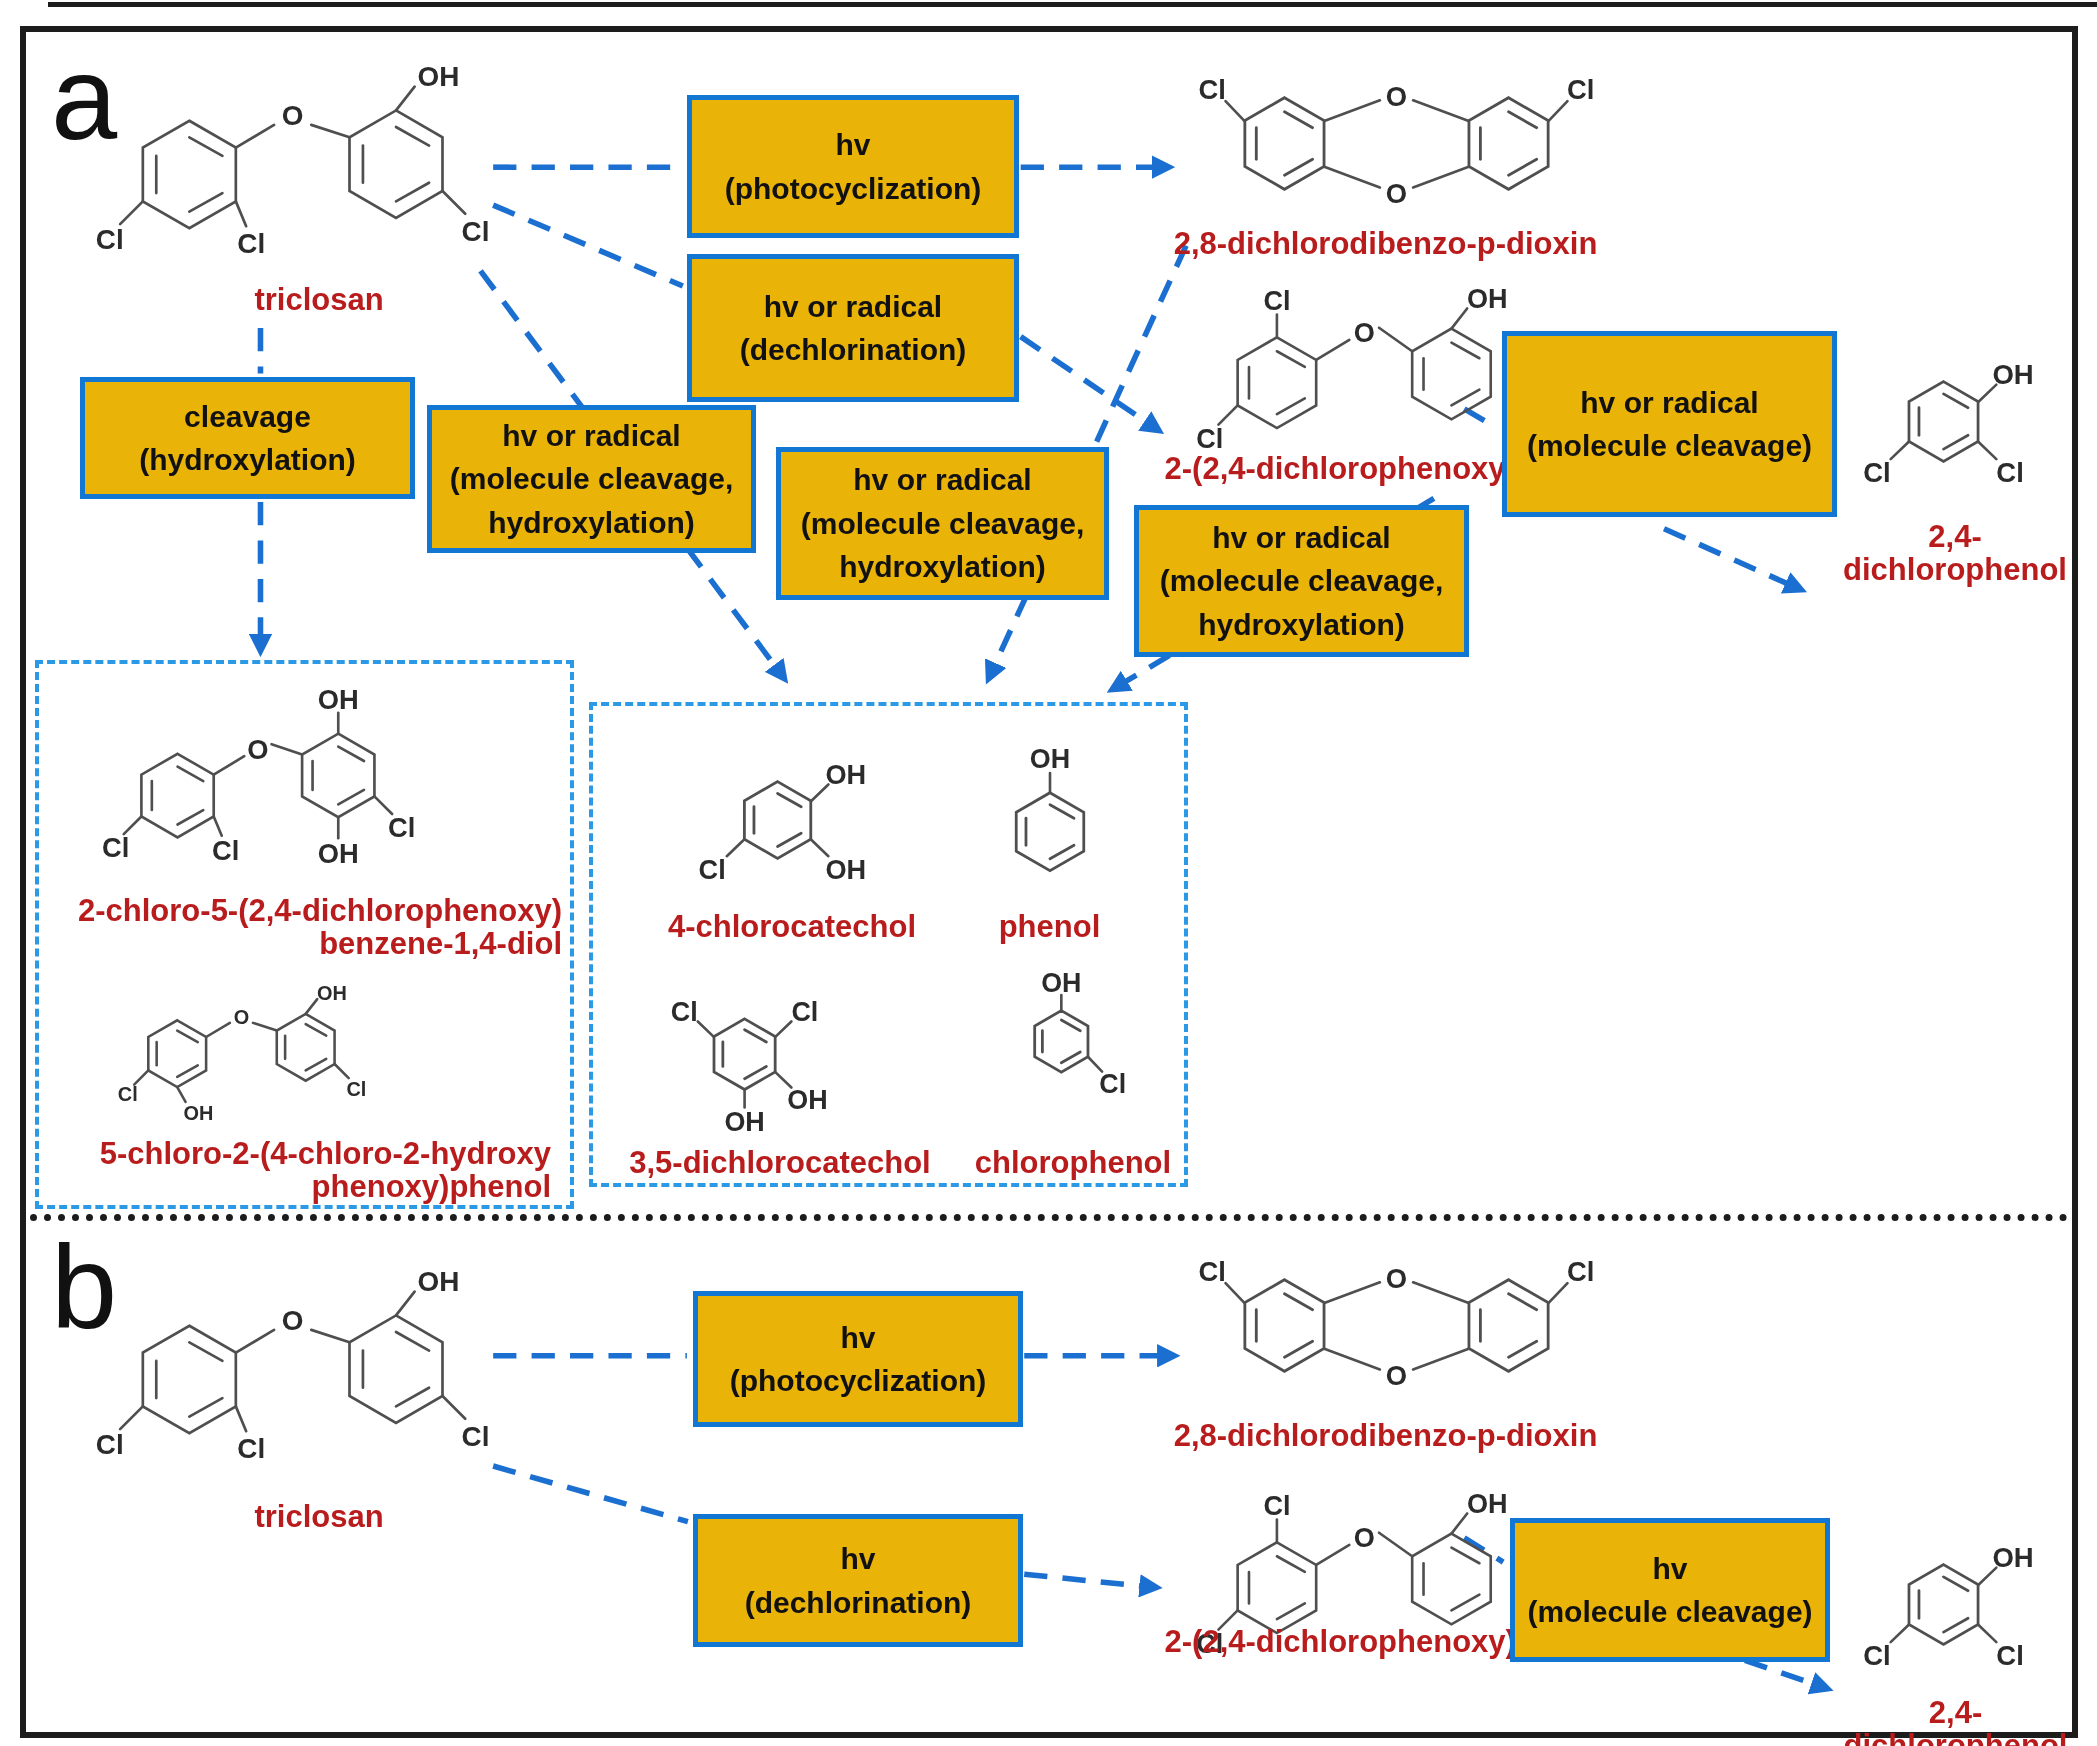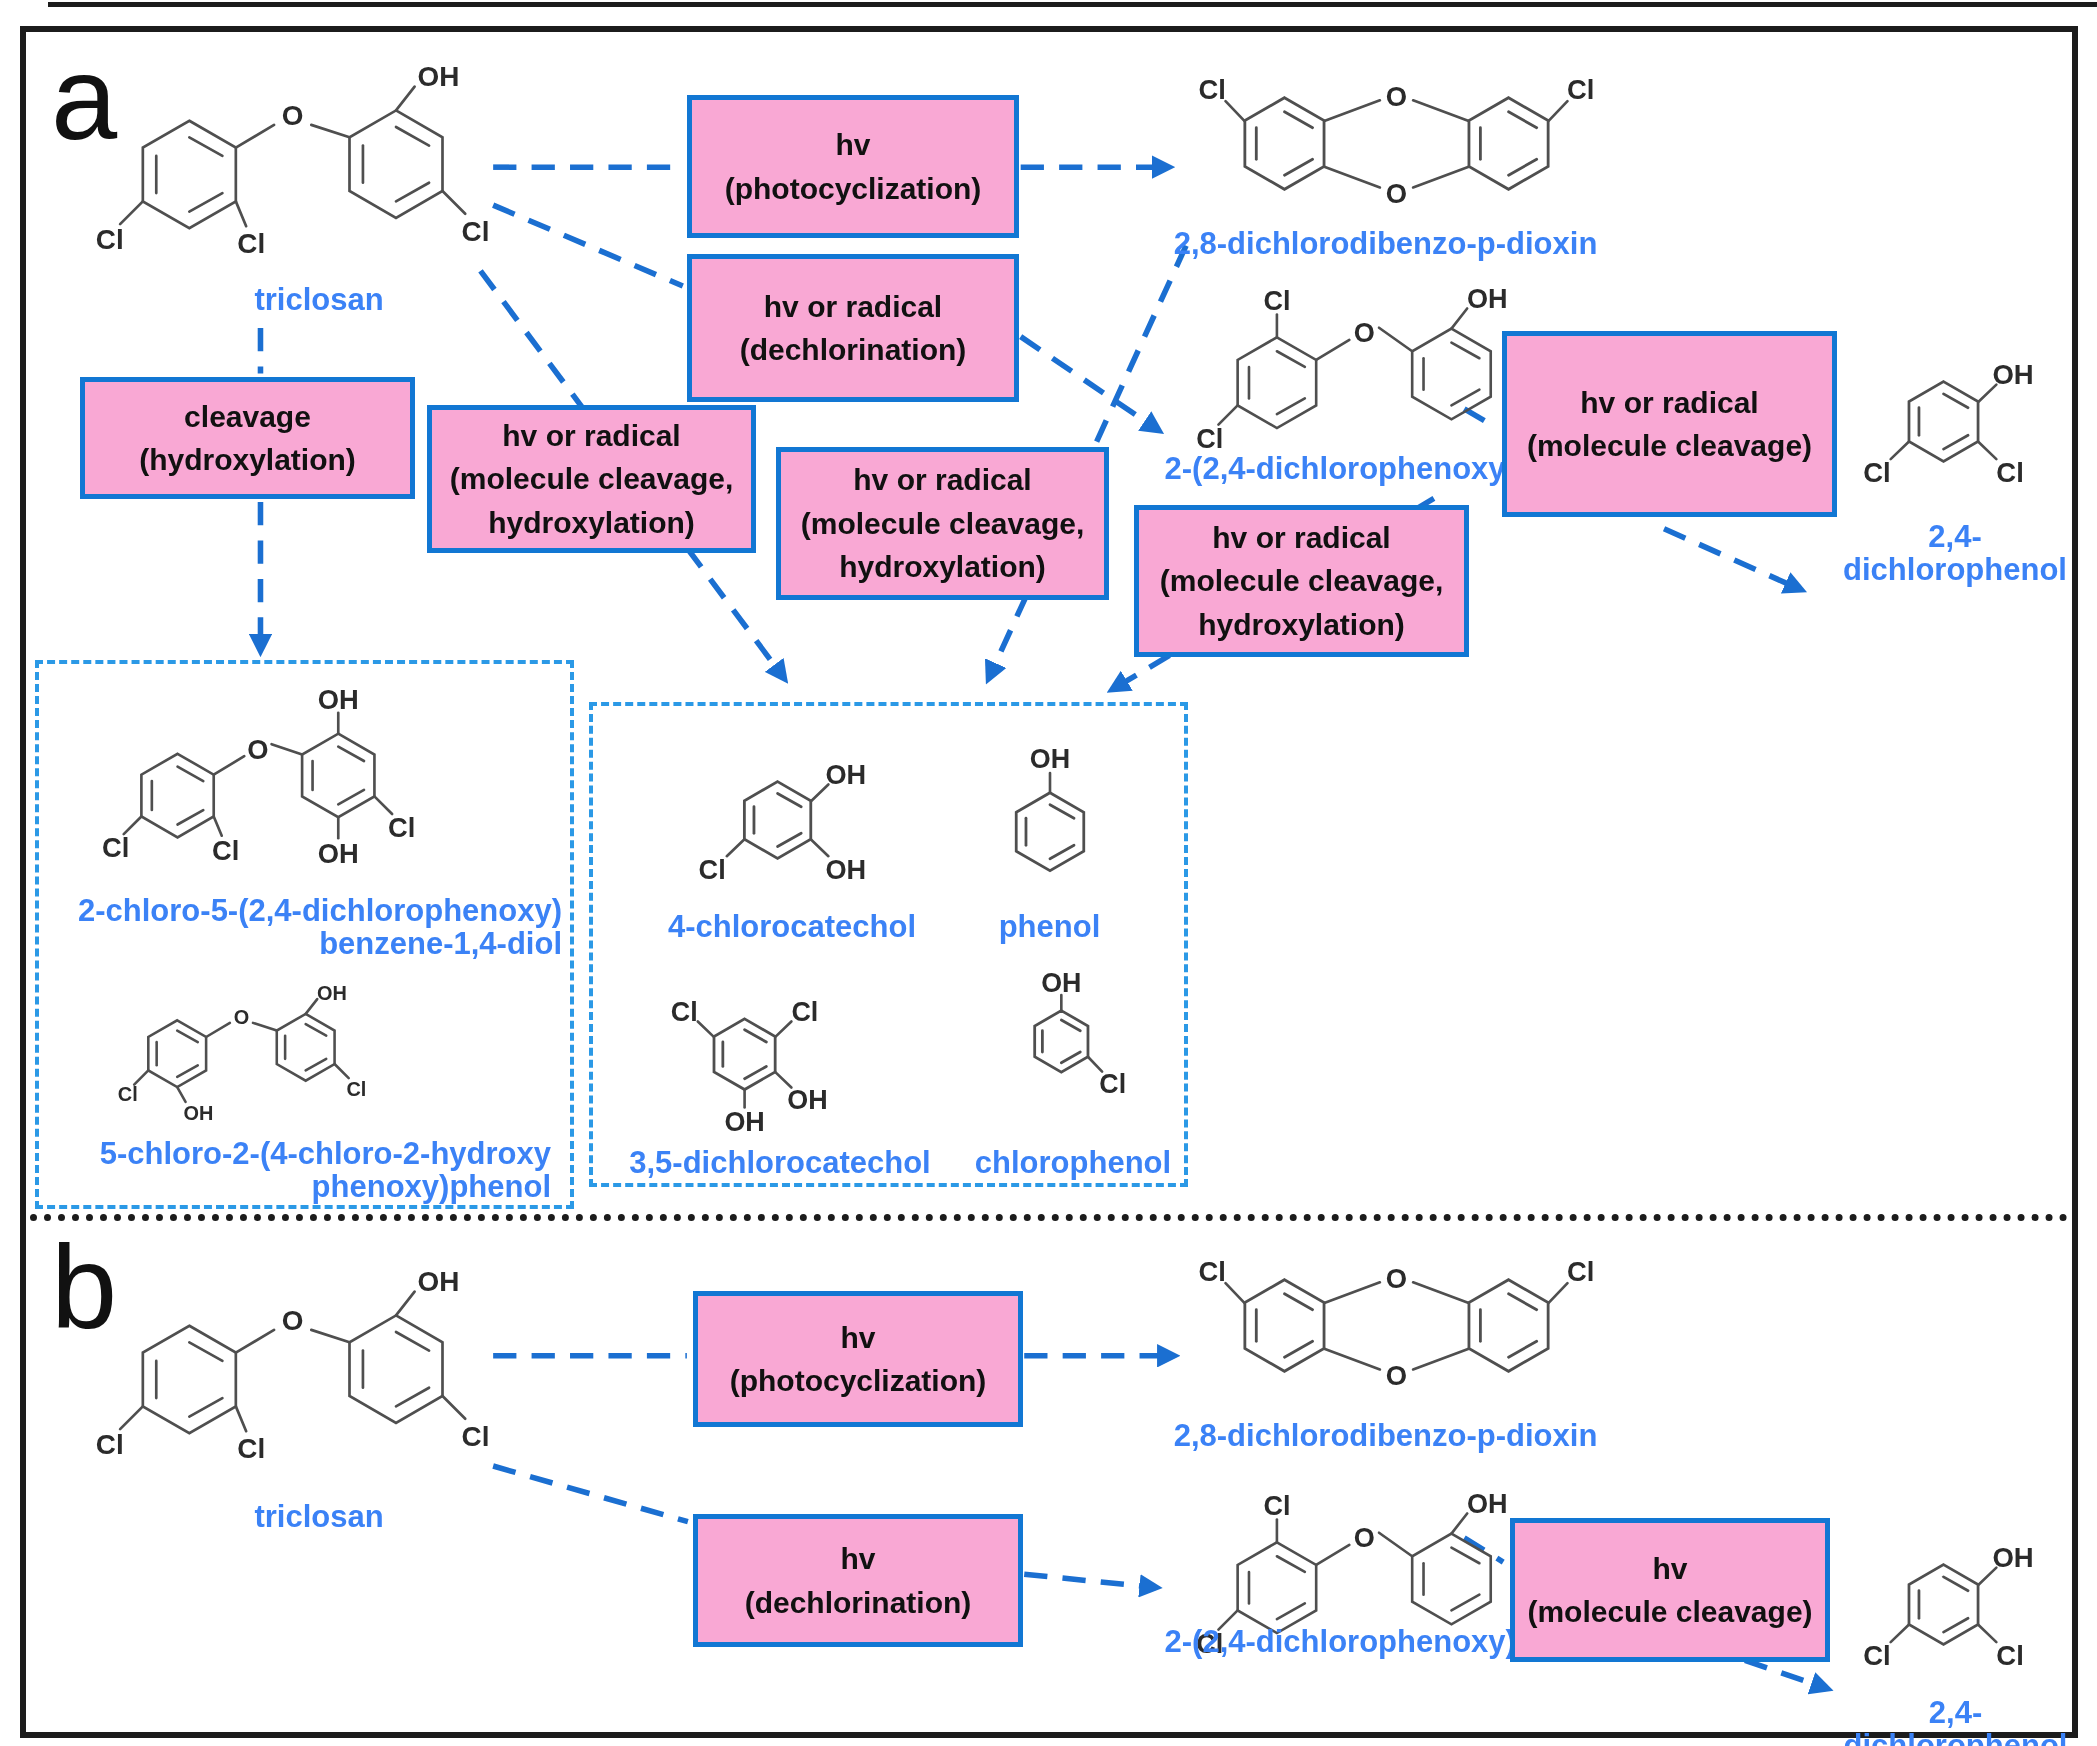--- a/index.html
+++ b/index.html
@@ -1,24 +1,24 @@
 <!DOCTYPE html>
 <html style="font-size:8px"><head>
 <meta charset="utf-8">
 <style>
   html,body{margin:0;padding:0;background:#fff;}
   body{width:2097px;height:1747px;position:relative;font-family:"Liberation Sans",sans-serif;overflow:hidden;}
   .topbar{position:absolute;left:48px;top:1.5px;right:0;height:5.6px;background:#1c1c1c;}
   .frame{position:absolute;left:20px;top:26px;right:19px;bottom:9px;border:6.6px solid #1c1c1c;}
   .sep{position:absolute;left:30px;right:29px;top:1214px;border-top:7.6px dotted #1c1c1c;}
   .plabel{position:absolute;font-size:119px;line-height:1;color:#111;}
-  .rbox{position:absolute;box-sizing:border-box;border:5.6px solid #1277d3;background:#f9a8d4;
+  .rbox{position:absolute;box-sizing:border-box;border:5.6px solid #1277d3;background:#eab308;
         display:flex;flex-direction:column;justify-content:center;align-items:center;
         font-weight:bold;font-size:30px;line-height:1.45;color:#111;text-align:center;z-index:3;}
-  .clabel{position:absolute;font-weight:bold;font-size:31px;line-height:33px;color:#3b82f6;text-align:center;z-index:2;}
+  .clabel{position:absolute;font-weight:bold;font-size:31px;line-height:33px;color:#b91c1c;text-align:center;z-index:2;}
   .clabel.left{text-align:right;}
   .group{position:absolute;box-sizing:border-box;border:4.6px dashed #2b99e6;z-index:2;}
   .overlay{position:absolute;left:0;top:0;z-index:1;}
   .overlay line{stroke:#1b6fd1;stroke-width:11;stroke-dasharray:46 30;fill:none;}
   svg.mol{position:absolute;z-index:2;}
   .bonds{stroke:#4f4f4f;fill:none;stroke-linecap:round;}
   .atoms{fill:#2b2b2b;font-weight:600;text-anchor:middle;font-family:"Liberation Sans",sans-serif;}
   .atoms text{dominant-baseline:central;}
 </style>
 </head>

